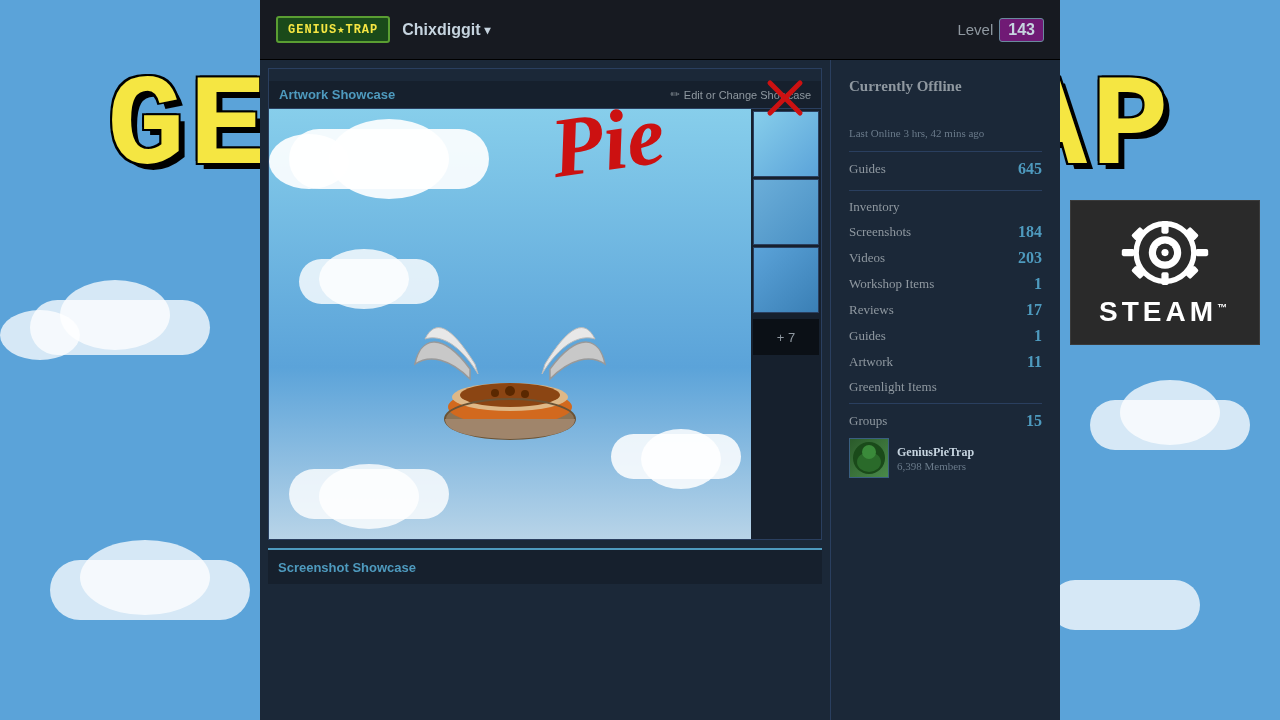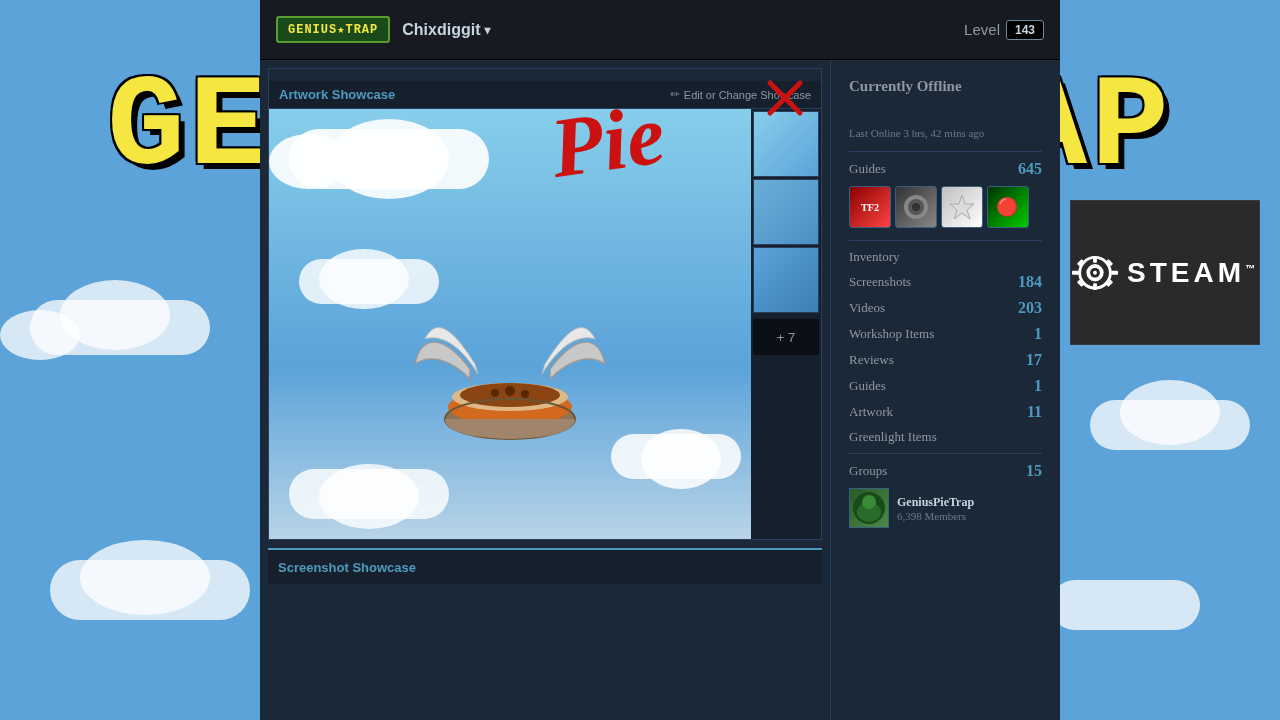--- a/index.html
+++ b/index.html
@@ -88,26 +88,26 @@
 
     .level-badge {
       margin-left: auto;
       display: flex;
       align-items: center;
       gap: 6px;
       color: #8f98a0;
       font-size: 15px;
     }
     .level-num {
-      background: #000000;
+      background: #701a75;
       border: 1px solid #6a8a9e;
       color: #c6d4df;
       padding: 2px 8px;
       border-radius: 3px;
-      font-size: 12px;
+      font-size: 16px;
       font-weight: bold;
     }
 
     
     .content-area {
       display: flex;
       height: calc(720px - 60px);
     }
 
     
@@ -346,21 +346,21 @@
     .steam-logo-panel {
       position: absolute;
       top: 200px;
       right: 20px;
       width: 190px;
       height: 145px;
       background: #2a2a2a;
       border: 1px solid #3a3a3a;
       z-index: 5;
       display: flex;
-      flex-direction: row;
+      flex-direction: column;
       align-items: center;
       justify-content: center;
       gap: 8px;
     }
 
     .steam-wheel {
       width: 90px;
       height: 70px;
       position: relative;
     }
@@ -484,36 +484,20 @@
         <div class="status-offline">Currently Offline</div>
         <div class="last-online">Last Online 3 hrs, 42 mins ago</div>
       </div>
 
       <div class="divider"></div>
 
       <div class="badges-section">
         <div class="stat-row">
           <span class="stat-label">Guides</span>
           <span class="stat-value">645</span>
-        </div>
-        <div class="badges-row">
-          <div class="badge-item badge-1" style="display:flex;align-items:center;justify-content:center;font-size:10px;color:white;font-weight:bold;">TF2</div>
-          <div class="badge-item badge-2" style="display:flex;align-items:center;justify-content:center;">
-            <svg width="30" height="30" viewBox="0 0 30 30">
-                <circle cx="15" cy="15" r="12" fill="#888"></circle>
-                <circle cx="15" cy="15" r="8" fill="#555"></circle>
-                <circle cx="15" cy="15" r="4" fill="#333"></circle>
-              </svg>
-          </div>
-          <div class="badge-item badge-3" style="display:flex;align-items:center;justify-content:center;">
-            <svg width="30" height="30" viewBox="0 0 30 30">
-                <polygon points="15,3 18,12 27,12 20,18 23,27 15,21 7,27 10,18 3,12 12,12" fill="#ddd" stroke="#aaa" stroke-width="1"></polygon>
-              </svg>
-          </div>
-          <div class="badge-item badge-4" style="display:flex;align-items:center;justify-content:center;font-size:18px;">🔴</div>
         </div>
       </div>
 
       <div class="divider"></div>
 
 
       <div class="stat-row clickable-stat">
         <span class="stat-label">Inventory</span>
       </div>
 

